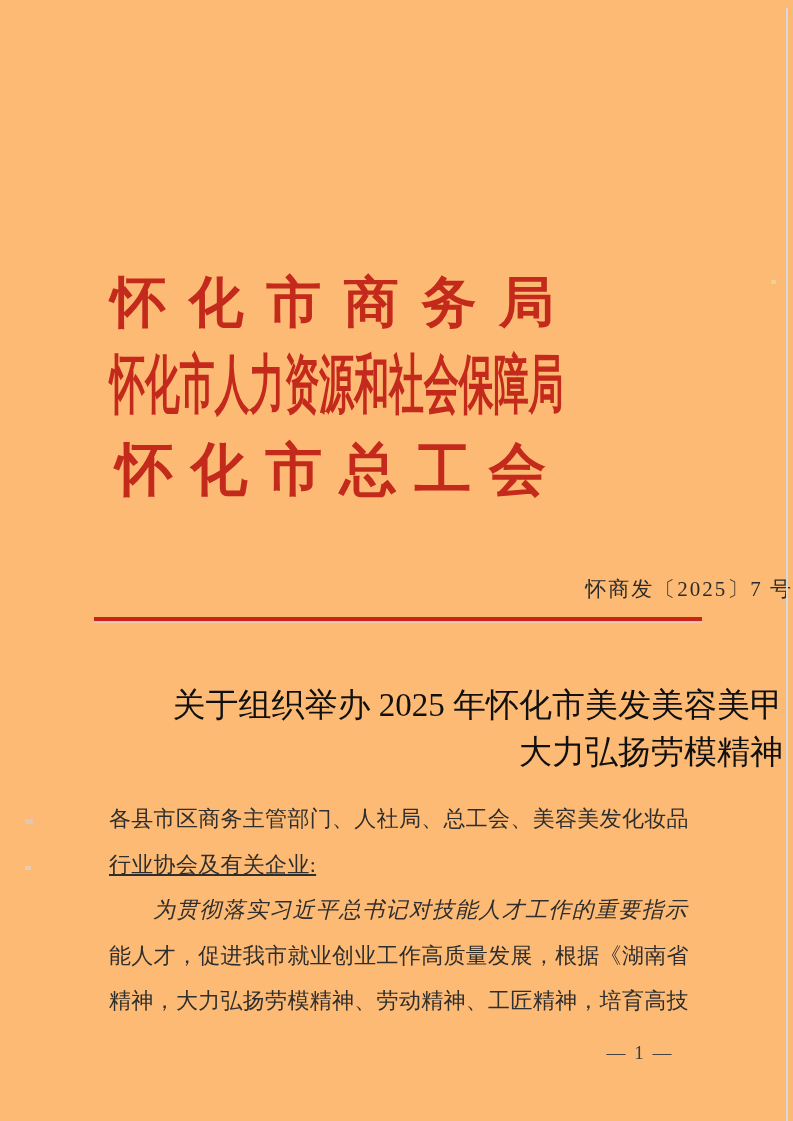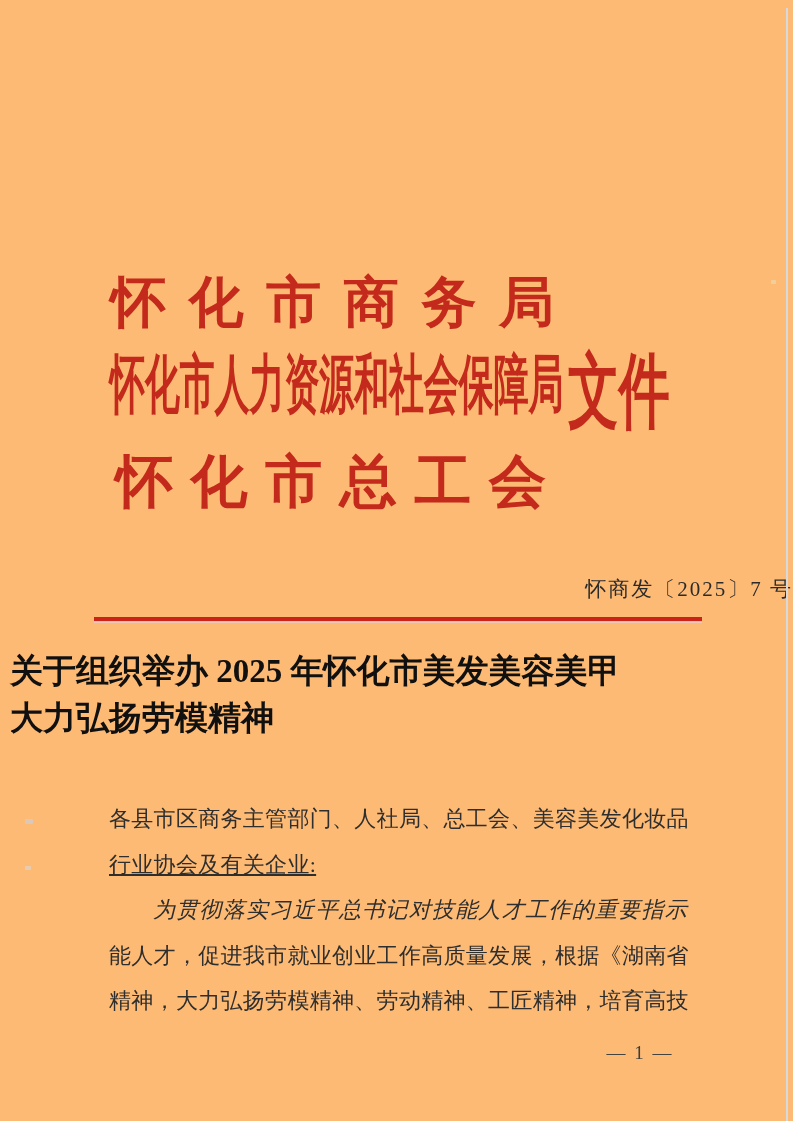--- a/index.html
+++ b/index.html
@@ -7,21 +7,21 @@
     position:relative; width:793px; height:1121px; margin:0 auto;
     background:#fdba74; overflow:hidden;
     font-family:"Liberation Serif","DejaVu Serif",serif;
   }
   
   .agency-line {
     position:absolute; color:#c42a1c; font-weight:bold;
     text-align:justify; text-align-last:justify; white-space:nowrap;
   }
   .agency-1 { left:111px; top:270px; width:443px; font-size:55px; line-height:66px; }
-  .agency-3 { left:116px; top:448px; width:430px; font-size:57px; line-height:68px; }
+  .agency-3 { left:116px; top:436px; width:430px; font-size:57px; line-height:68px; }
   .agency-2-wrap { position:absolute; left:110px; top:348px; }
   .agency-2-wrap .squeeze {
     display:inline-block; font-size:64px; line-height:74px; font-weight:bold;
     color:#c42a1c; white-space:nowrap;
     transform:scaleX(0.545); transform-origin:0 0;
   }
   .doc-type-wrap { position:absolute; left:568px; top:346px; }
   .doc-type-wrap .squeeze {
     display:inline-block; font-size:82px; line-height:92px; font-weight:bold;
     color:#c42a1c; white-space:nowrap;
@@ -30,22 +30,22 @@
   
   .ref-number {
     position:absolute; left:0; top:574px; width:793px; text-align:right;
     font-size:21px; letter-spacing:2px; color:#2b2b2b; line-height:30px;
   }
   
   .red-rule { position:absolute; left:94px; top:617px; width:608px; height:4px; background:#cb2318; }
   .red-rule-shadow { position:absolute; left:94px; top:622px; width:608px; height:1px; background:#f0c9b8; }
   
   .doc-title {
-    position:absolute; left:10px; top:648px; width:773px; text-align:left;
-    font-weight:bold; color:#101010; font-size:33px; line-height:47px;
+    position:absolute; left:10px; top:682px; width:773px; text-align:right;
+    font-weight:normal; color:#101010; font-size:33px; line-height:47px;
   }
   
   .body-block {
     position:absolute; left:109px; top:796px; width:578px;
     font-size:22px; line-height:45.5px; color:#2e2e2e; letter-spacing:0.3px;
   }
   .body-line { text-align:justify; text-align-last:justify; white-space:nowrap; }
   .body-line.short { text-align-last:left;text-decoration:underline; }
   .body-line.indent { text-indent:2em;font-style:italic; }
   
@@ -63,23 +63,20 @@
 <body>
 
 <div class="page">
 
   <div class="agency-line agency-1">怀化市商务局</div>
 
   <div class="agency-2-wrap">
     <span class="squeeze">怀化市人力资源和社会保障局</span>
   </div>
 
-  <div class="doc-type-wrap">
-    <span class="squeeze">文件</span>
-  </div>
 
   <div class="agency-line agency-3">怀化市总工会</div>
 
   <div class="ref-number">怀商发〔2025〕7 号</div>
 
   <div class="red-rule"></div>
   <div class="red-rule-shadow"></div>
 
   <div class="doc-title">
     <div>关于组织举办 2025 年怀化市美发美容美甲</div>

